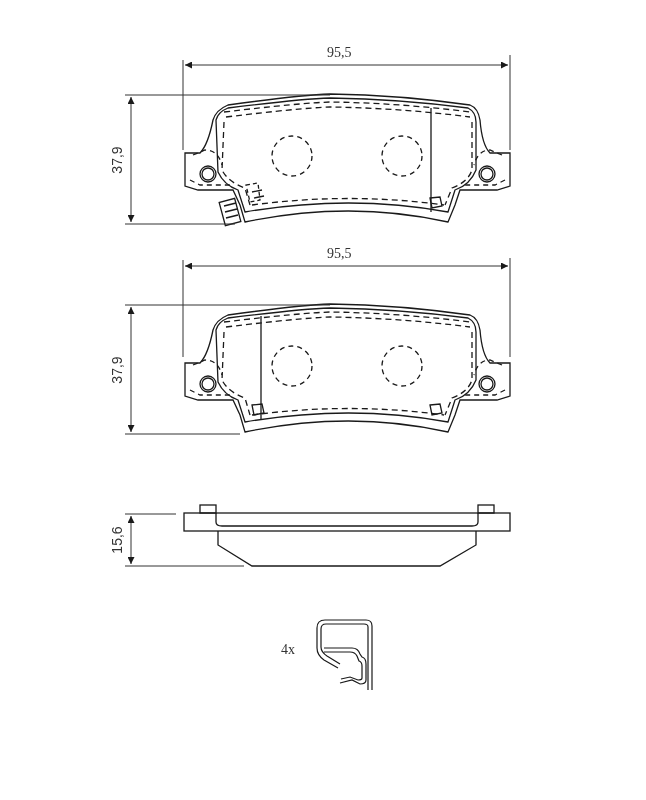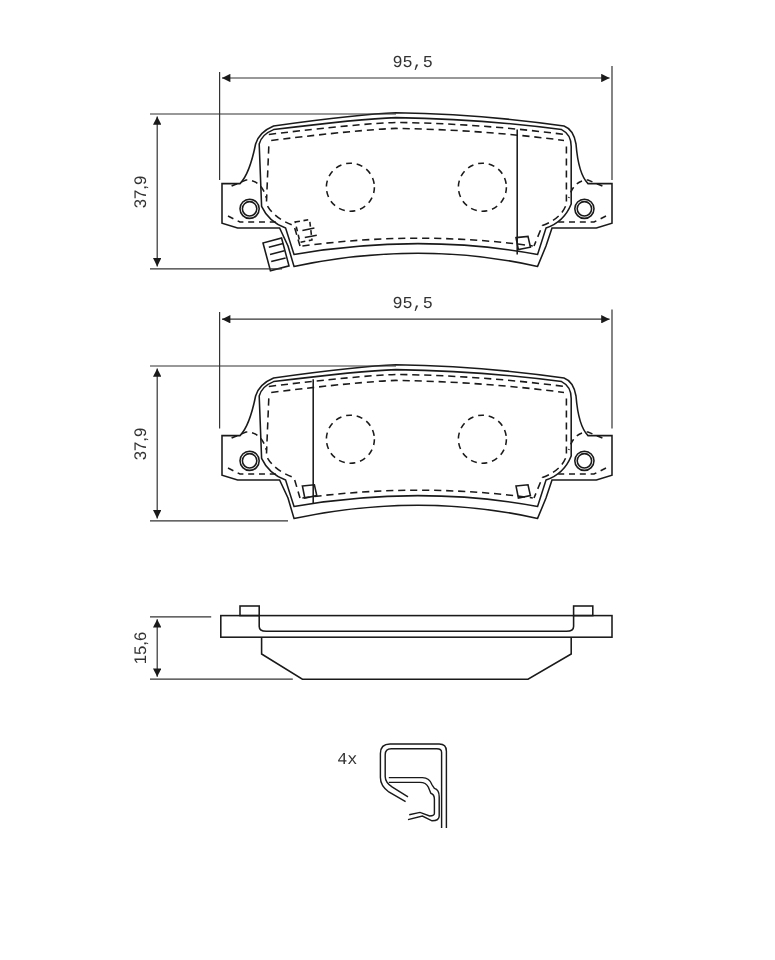--- a/index.html
+++ b/index.html
@@ -1,18 +1,18 @@
 <!DOCTYPE html>
 <html><head>
 <meta charset="utf-8">
 <style>
   html, body { margin:0; padding:0; background:#ffffff; }
   body { width:646px; height:800px; position:relative; overflow:hidden; font-family:"Liberation Sans", sans-serif; }
   svg { position:absolute; left:0; top:0; }
-  .lbl { position:absolute; font-family:Liberation Mono, monospace; font-size:14px; color:#333; }
+  .lbl { position:absolute; font-family:Liberation Serif, serif; font-size:14px; color:#333; }
   .vlbl { position:absolute; font-family:"Liberation Sans", sans-serif; font-size:14px; color:#333; transform:rotate(-90deg); transform-origin:center; }
 </style>
 </head>
 <body>
 
 <svg width="646" height="800" viewBox="0 0 646 800" fill="none" stroke="#1a1a1a" stroke-width="1.3">
   <defs>
     <marker id="arr" viewBox="0 0 10 10" refX="10" refY="5" markerWidth="10" markerHeight="7" orient="auto-start-reverse">
       <path d="M0,0 L10,5 L0,10 z" fill="#1a1a1a" stroke="none"></path>
     </marker>
@@ -100,13 +100,13 @@
 </svg>
 
 <div class="lbl" style="left:327px; top:45px;">95,5</div>
 <div class="vlbl" style="left:103px; top:152px;">37,9</div>
 
 <div class="lbl" style="left:327px; top:246px;">95,5</div>
 <div class="vlbl" style="left:103px; top:362px;">37,9</div>
 
 <div class="vlbl" style="left:103px; top:532px;">15,6</div>
 
-<div class="lbl" style="left:281px; top:626px;">4x</div>
+<div class="lbl" style="left:281px; top:642px;">4x</div>
 
 </body></html>

